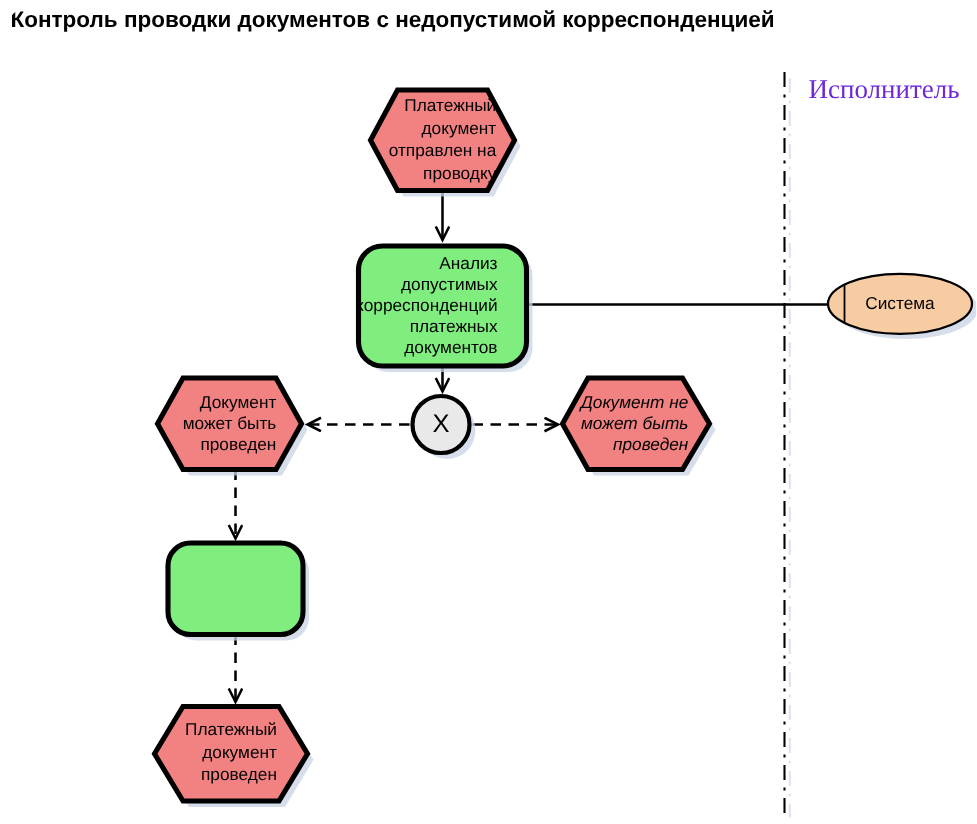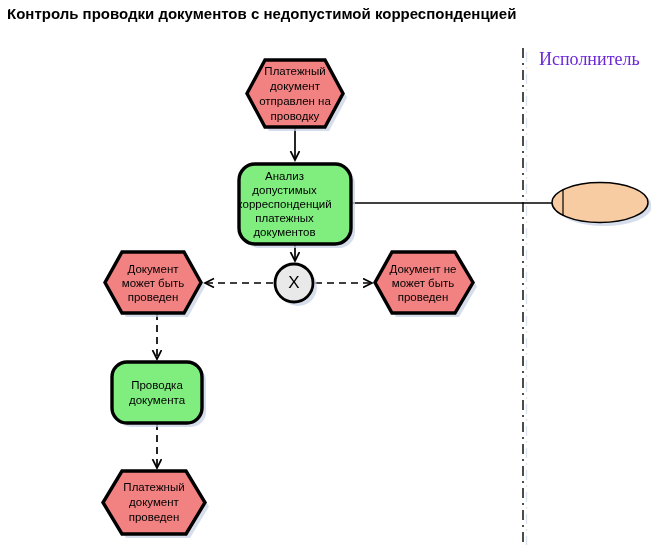--- a/index.html
+++ b/index.html
@@ -28,21 +28,21 @@
   .shape-org{stroke:#000;stroke-width:1.5;}
   .org-divider{stroke:#000;stroke-width:1.2;}
   .shadow{stroke:none;opacity:0.75;}
   .edge{stroke:#000;stroke-width:1.7;fill:none;}
   .edge.dashed{stroke-dasharray:7 5;}
   .lane-line{stroke:#000;stroke-width:1.4;stroke-dasharray:10 5 2 5;fill:none;}
   .lane-shadow{stroke:#dde3ed;stroke-width:1.4;stroke-dasharray:10 5 2 5;fill:none;}
   .node-label{
     position:absolute;
     display:flex;align-items:center;justify-content:center;
-    text-align:center;
+    text-align:right;
     font-size:11.5px;line-height:14px;color:#000;
     white-space:pre-line;
   }
 </style>
 </head>
 <body>
 
 <div class="canvas">
 
   <div class="diagram-title">Контроль проводки документов с недопустимой корреспонденцией</div>
@@ -101,27 +101,26 @@
 корреспонденций
 платежных
 документов</div>
 
   <div class="node-label" style="left:276px;top:265px;width:36px;height:36px;font-size:17px;">X</div>
 
   <div class="node-label" style="left:105px;top:252px;width:96px;height:61px;">Документ
 может быть
 проведен</div>
 
-  <div class="node-label" style="left:375px;top:252px;width:96px;height:61px;">Документ не
+  <div class="node-label" style="left:375px;top:252px;width:96px;height:61px;font-style:italic;">Документ не
 может быть
 проведен</div>
 
-  <div class="node-label" style="left:112px;top:362px;width:90px;height:61px;line-height:15px;">Проводка
-документа</div>
 
   <div class="node-label" style="left:103px;top:471px;width:102px;height:63px;line-height:15px;">Платежный
 документ
 проведен</div>
 
+  <div class="node-label" style="left:552px;top:183px;width:96px;height:39px;">Система</div>
 
   <div class="lane-label">Исполнитель</div>
 
 </div>
 
 </body></html>

